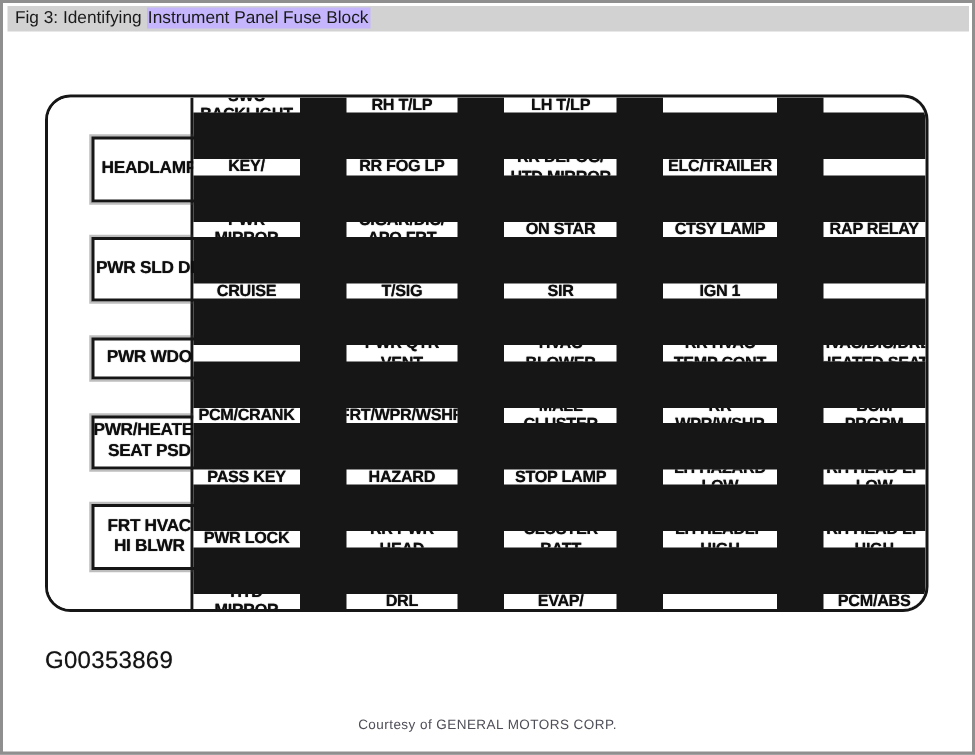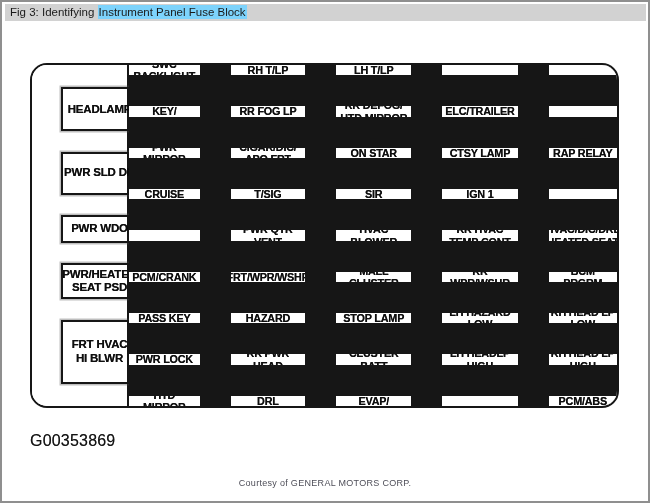--- a/index.html
+++ b/index.html
@@ -19,21 +19,21 @@
   .titlebar {
     position: absolute; top: 2px; left: 3px; right: 2px;
     height: 17px;
     background: #d2d2d2;
     font-size: 11.5px; line-height: 17px;
     color: #1a1a1a;
     padding-left: 5px;
     white-space: pre;
   }
   .titlebar .hl {
-    background: #7dd3fc;
+    background: #c4b5fd;
     padding: 1px 1px;
   }
   .fuse-block {
     position: absolute; left: 28px; top: 61px;
     width: 589px; height: 345px;
     box-sizing: border-box;
     border: 2.5px solid #161616;
     border-radius: 17px;
     display: flex;
     overflow: hidden;
@@ -59,21 +59,21 @@
     letter-spacing: -0.2px;
     white-space: pre-line;
     color: #0e0e0e;
     text-shadow: 0 0 0.6px rgba(0,0,0,0.85);
     margin-left: 40px;
   }
   .side-box:nth-child(1) { height: 44px; }
   .side-box:nth-child(2) { height: 43px; }
   .side-box:nth-child(3) { height: 28px; }
   .side-box:nth-child(4) { height: 36px; }
-  .side-box:nth-child(5) { height: 64px; }
+  .side-box:nth-child(5) { height: 44px; }
   .grid {
     flex: 1;
     display: grid;
     grid-template-columns: 94fr 99fr 100fr 100fr 91fr;
     grid-auto-rows: 1fr;
     background: #161616;
     row-gap: 3px;
     column-gap: 2px;
     gap: 31px;
   }

